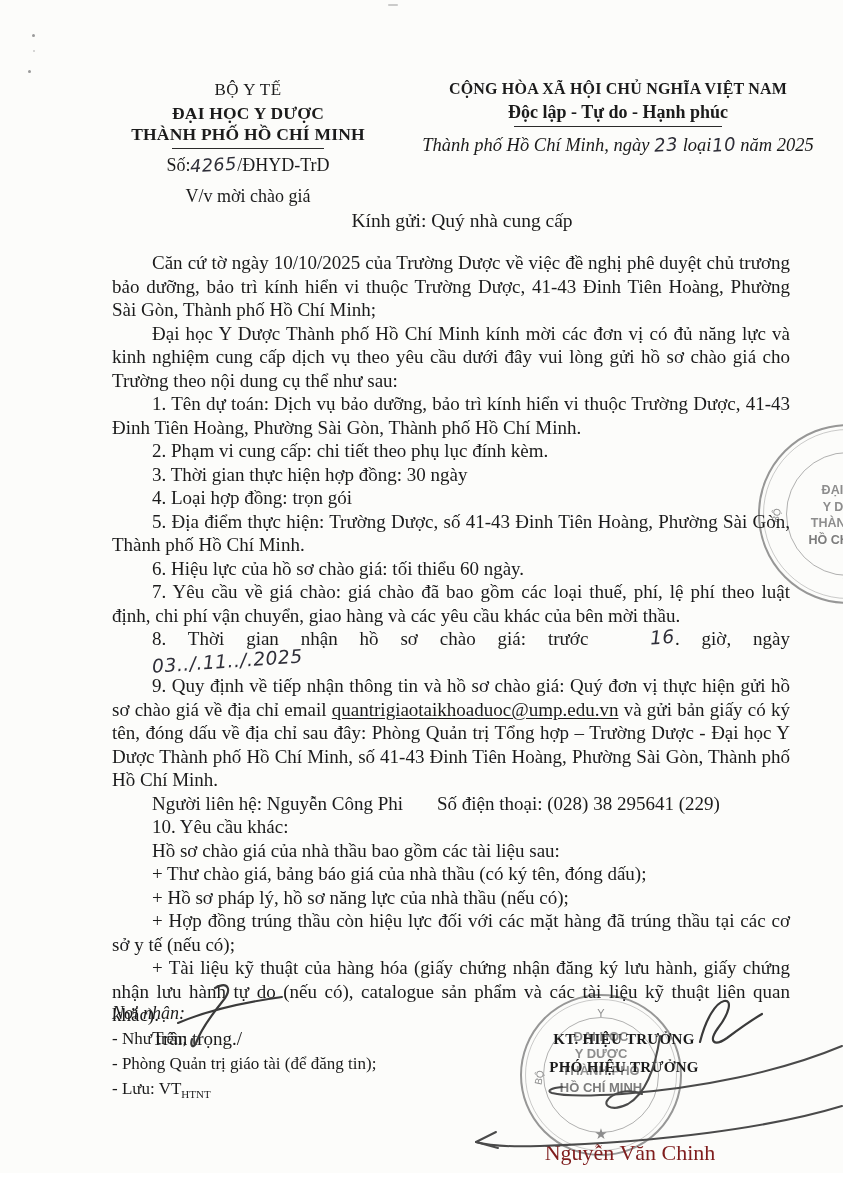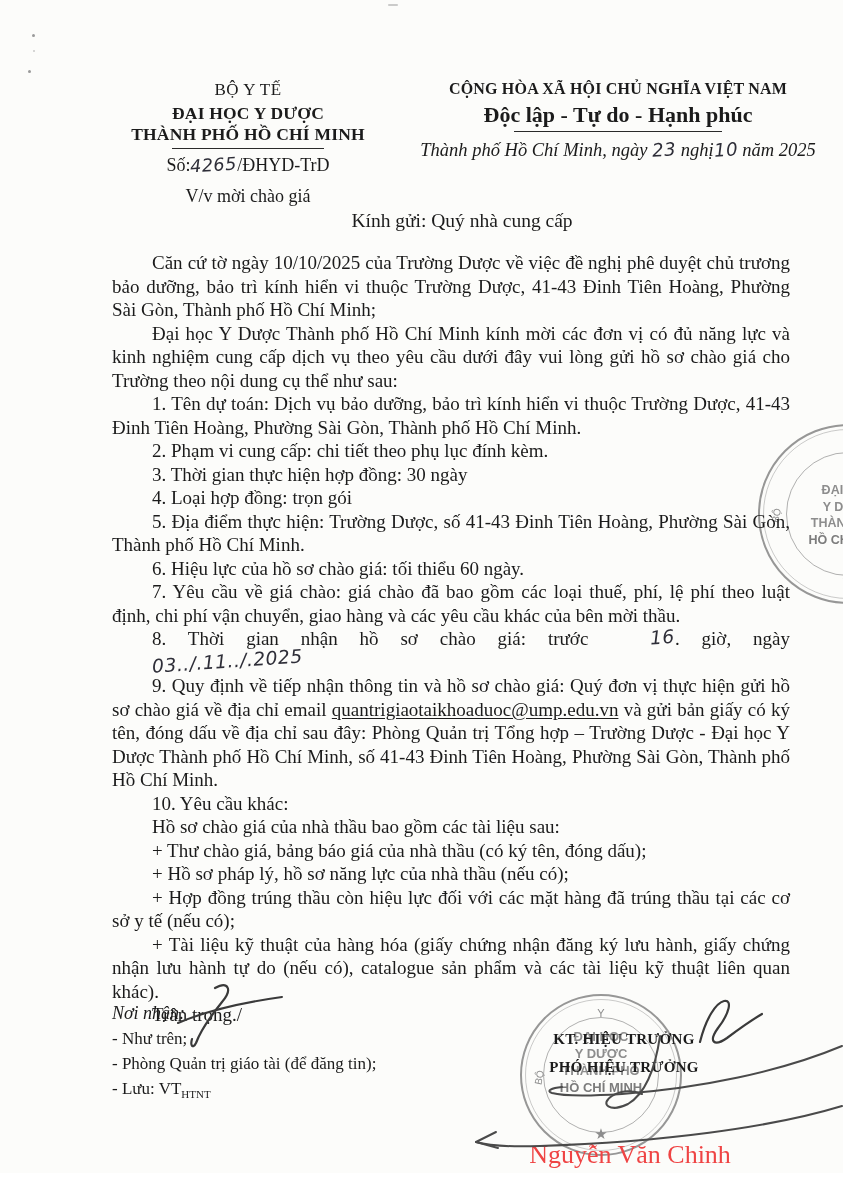--- a/index.html
+++ b/index.html
@@ -13,21 +13,21 @@
   .header-left{position:absolute;left:112px;top:80px;width:272px;text-align:center;z-index:2;}
   .hl-ministry{font-size:17px;letter-spacing:.5px;}
   .hl-org{font-size:17.5px;font-weight:bold;margin-top:3px;letter-spacing:.2px;}
   .hl-underline{width:152px;height:0;border-bottom:1.5px solid #2a2a2a;margin:3px auto 6px;}
   .doc-num{font-size:18px;margin-top:2px;}
   .subject{font-size:18px;margin-top:10px;}
 
   
   .header-right{position:absolute;left:398px;top:80px;width:440px;text-align:center;z-index:2;}
   .nat1{font-size:16px;font-weight:bold;letter-spacing:.2px;}
-  .nat2{font-size:22px;font-weight:bold;margin-top:4px;}
+  .nat2{font-size:18px;font-weight:bold;margin-top:4px;}
   .nat-underline{width:208px;height:0;border-bottom:1.5px solid #2a2a2a;margin:3px auto 7px;}
   .date-line{font-style:italic;font-size:18.5px;margin-top:5px;white-space:nowrap;}
 
   .hand{font-family:"DejaVu Sans",sans-serif;font-style:italic;display:inline-block;
         transform:rotate(-4deg);color:#2e2e38;letter-spacing:.5px;font-size:.98em;}
 
   .salutation{position:absolute;left:112px;top:210px;width:678px;text-align:center;
               font-size:19.5px;text-indent:22px;z-index:2;}
 
   .body-block{position:absolute;left:112px;top:251px;width:678px;font-size:19px;
@@ -39,21 +39,21 @@
   
   .recipients{position:absolute;left:112px;top:1001px;line-height:25px;z-index:2;}
   .rec-title{font-weight:normal;font-style:italic;font-size:18px;}
   .rec-item{font-size:17px;}
   .rec-sub{font-size:11px;}
 
   
   .sig-titles{position:absolute;left:452px;top:1025px;width:344px;text-align:center;
               font-weight:bold;font-size:15px;line-height:28px;letter-spacing:.3px;z-index:3;}
   .signer-name{position:absolute;left:478px;top:1140px;width:304px;text-align:center;
-               font-size:26px;color:#ef4444;z-index:3;}
+               font-size:22px;color:#7f1d1d;z-index:3;}
 
   
   .stamp{position:absolute;border-radius:50%;border:2px solid rgba(125,125,125,.8);z-index:1;}
   .stamp::before{content:"";position:absolute;inset:21px;border:1.5px solid rgba(125,125,125,.6);border-radius:50%;}
   .stamp::after{content:"";position:absolute;inset:3px;border:1px solid rgba(140,140,140,.45);border-radius:50%;}
   .stamp-main{left:520px;top:994px;width:158px;height:158px;}
   .stamp-side{left:758px;top:424px;width:176px;height:176px;}
   .stamp-side::before{inset:26px;}
   .stamp-lines{position:absolute;left:0;right:0;text-align:center;color:#8d8d8d;font-weight:bold;
                font-family:"Liberation Sans",sans-serif;}
@@ -95,39 +95,40 @@
     <div class="subject">V/v mời chào giá</div>
   </div>
 
   <div class="header-right">
     <div class="nat1">CỘNG HÒA XÃ HỘI CHỦ NGHĨA VIỆT NAM</div>
     <div class="nat2">Độc lập - Tự do - Hạnh phúc</div>
     <div class="nat-underline"></div>
     <div class="date-line">
       <span>Thành phố Hồ Chí Minh, ngày</span>
       <span class="hand">23</span>
-      <span>nghị</span><span class="hand">10</span>
+      <span>loại</span><span class="hand">10</span>
       <span>năm 2025</span>
     </div>
   </div>
 
   <div class="salutation">Kính gửi: Quý nhà cung cấp</div>
 
   <div class="body-block">
       <div class="para"><span>Căn cứ tờ ngày 10/10/2025 của Trường Dược về việc đề nghị phê duyệt chủ trương bảo dưỡng, bảo trì kính hiển vi thuộc Trường Dược, 41-43 Đinh Tiên Hoàng, Phường Sài Gòn, Thành phố Hồ Chí Minh;</span></div>
       <div class="para"><span>Đại học Y Dược Thành phố Hồ Chí Minh kính mời các đơn vị có đủ năng lực và kinh nghiệm cung cấp dịch vụ theo yêu cầu dưới đây vui lòng gửi hồ sơ chào giá cho Trường theo nội dung cụ thể như sau:</span></div>
       <div class="para"><span>1. Tên dự toán: Dịch vụ bảo dưỡng, bảo trì kính hiển vi thuộc Trường Dược, 41-43 Đinh Tiên Hoàng, Phường Sài Gòn, Thành phố Hồ Chí Minh.</span></div>
       <div class="para"><span>2. Phạm vi cung cấp: chi tiết theo phụ lục đính kèm.</span></div>
       <div class="para"><span>3. Thời gian thực hiện hợp đồng: 30 ngày</span></div>
       <div class="para"><span>4. Loại hợp đồng: trọn gói</span></div>
       <div class="para"><span>5. Địa điểm thực hiện: Trường Dược, số 41-43 Đinh Tiên Hoàng, Phường Sài Gòn, Thành phố Hồ Chí Minh.</span></div>
       <div class="para"><span>6. Hiệu lực của hồ sơ chào giá: tối thiểu 60 ngày.</span></div>
       <div class="para"><span>7. Yêu cầu về giá chào: giá chào đã bao gồm các loại thuế, phí, lệ phí theo luật định, chi phí vận chuyển, giao hàng và các yêu cầu khác của bên mời thầu.</span></div>
       <div class="para"><span>8. Thời gian nhận hồ sơ chào giá: trước </span><span class="hand">16</span><span>. giờ, ngày </span><span class="hand">03../.11../.2025</span></div>
       <div class="para"><span>9. Quy định về tiếp nhận thông tin và hồ sơ chào giá: Quý đơn vị thực hiện gửi hồ sơ chào giá về địa chỉ email </span><span class="seg-u">quantrigiaotaikhoaduoc@ump.edu.vn</span><span> và gửi bản giấy có ký tên, đóng dấu về địa chỉ sau đây: Phòng Quản trị Tổng hợp – Trường Dược - Đại học Y Dược Thành phố Hồ Chí Minh, số 41-43 Đinh Tiên Hoàng, Phường Sài Gòn, Thành phố Hồ Chí Minh.</span></div>
+      <div class="para"><span>Người liên hệ: Nguyễn Công Phi</span><span class="seg-gap">Số điện thoại: (028) 38 295641 (229)</span></div>
       <div class="para"><span>10. Yêu cầu khác:</span></div>
       <div class="para"><span>Hồ sơ chào giá của nhà thầu bao gồm các tài liệu sau:</span></div>
       <div class="para"><span>+ Thư chào giá, bảng báo giá của nhà thầu (có ký tên, đóng dấu);</span></div>
       <div class="para"><span>+ Hồ sơ pháp lý, hồ sơ năng lực của nhà thầu (nếu có);</span></div>
       <div class="para"><span>+ Hợp đồng trúng thầu còn hiệu lực đối với các mặt hàng đã trúng thầu tại các cơ sở y tế (nếu có);</span></div>
       <div class="para"><span>+ Tài liệu kỹ thuật của hàng hóa (giấy chứng nhận đăng ký lưu hành, giấy chứng nhận lưu hành tự do (nếu có), catalogue sản phẩm và các tài liệu kỹ thuật liên quan khác).</span></div>
       <div class="para"><span>Trân trọng./</span></div>
     </div>
 
   <div class="recipients">

